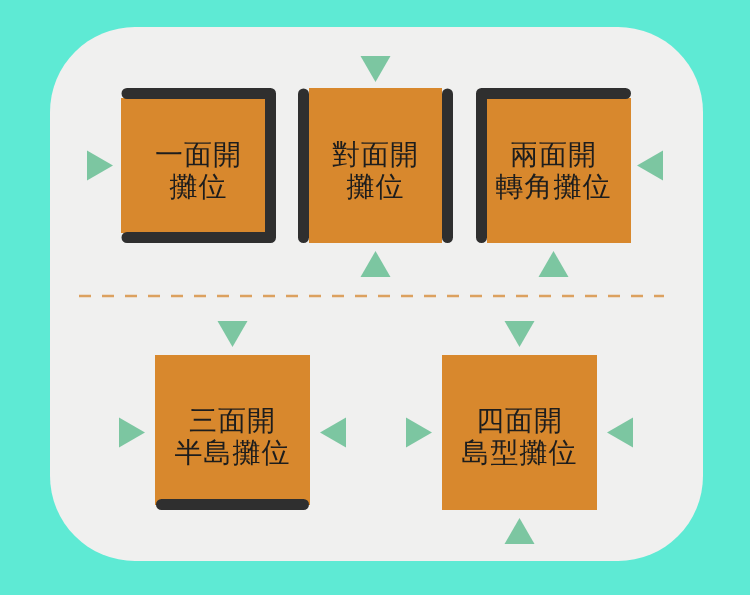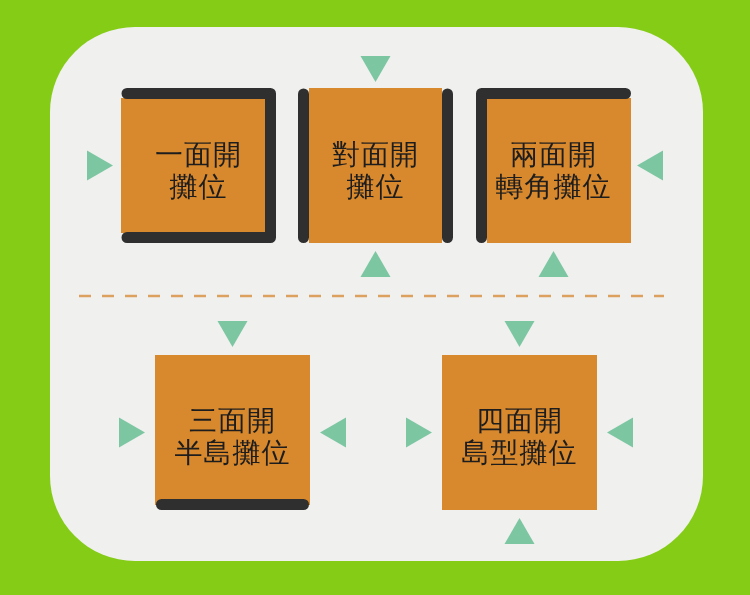--- a/index.html
+++ b/index.html
@@ -1,20 +1,20 @@
 <!DOCTYPE html>
 <html><head>
 <meta charset="utf-8">
 <style>
   html,body{margin:0;padding:0;background:#ffffff;}
   body{
     width:750px;height:595px;overflow:hidden;
     font-family:"Liberation Sans","DejaVu Sans",sans-serif;
   }
-  .stage{position:relative;width:750px;height:595px;background:#84cc16;}
+  .stage{position:relative;width:750px;height:595px;background:#5eead4;}
   svg{display:block;}
   .booth-label{
     font-family:"Liberation Sans","DejaVu Sans",sans-serif;
     font-size:28px;
     font-weight:500;
     letter-spacing:1px;
   }
 </style>
 </head>
 <body>

